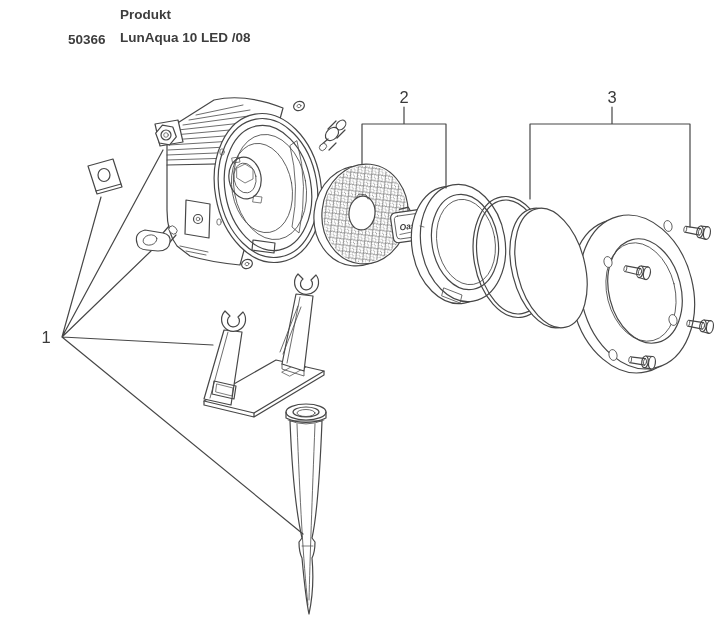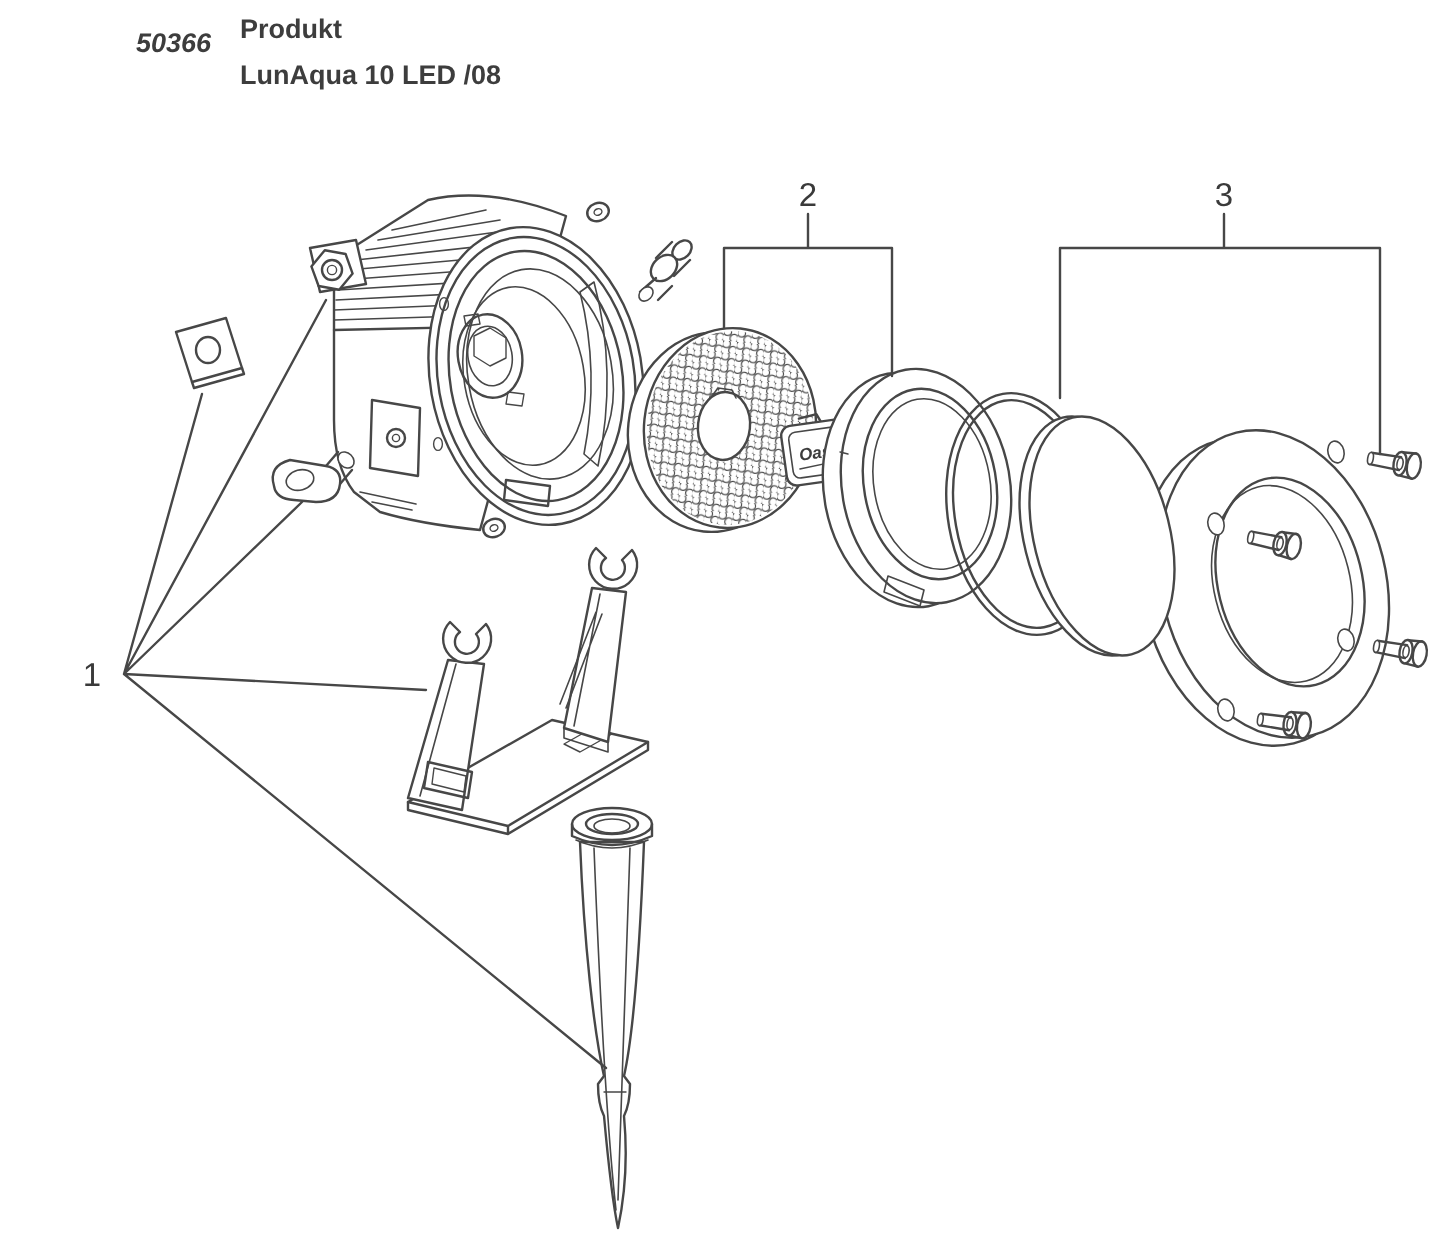--- a/index.html
+++ b/index.html
@@ -5,21 +5,21 @@
   html,body{margin:0;padding:0;background:#fff;}
   .page{
     position:relative;width:720px;height:630px;background:#ffffff;overflow:hidden;
     font-family:"Liberation Sans",sans-serif;
   }
   .hdr{
     position:absolute;color:#3d3d3d;font-size:13.5px;font-weight:700;letter-spacing:0;
     white-space:nowrap;
   }
   #produkt-label{left:120px;top:7px;}
-  #product-number{left:68px;top:14px;font-style:italic;}
+  #product-number{left:68px;top:32px;}
   #product-name{left:120px;top:30px;}
   svg{position:absolute;left:0;top:0;}
   .ln{fill:none;stroke:#474747;stroke-width:1.2;stroke-linejoin:round;stroke-linecap:round;}
   .fw{fill:#ffffff;stroke:#474747;stroke-width:1.2;stroke-linejoin:round;}
   .thin{stroke-width:0.8;}
   .hair{stroke-width:0.7;}
   .callout-text{font-family:"Liberation Sans",sans-serif;font-size:16.5px;fill:#3a3a3a;}
   .badge-text{font-family:"Liberation Sans",sans-serif;font-size:8.5px;font-style:italic;font-weight:700;fill:#3d3d3d;}
 </style>
 </head>

